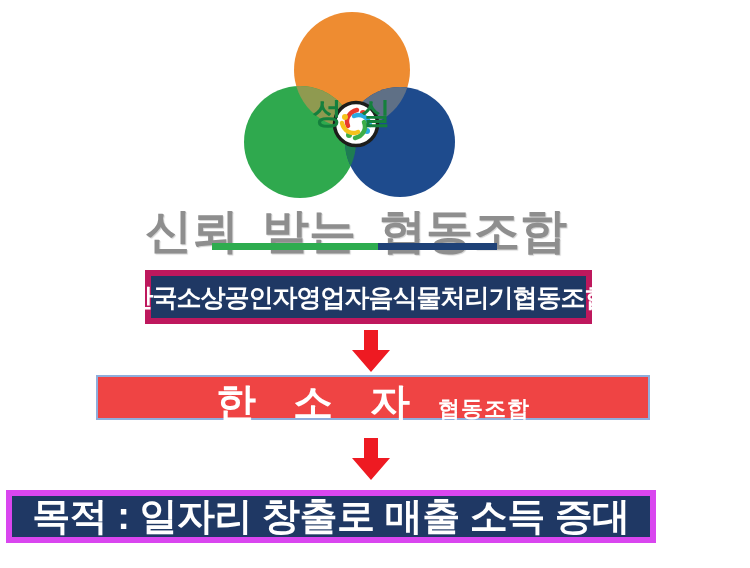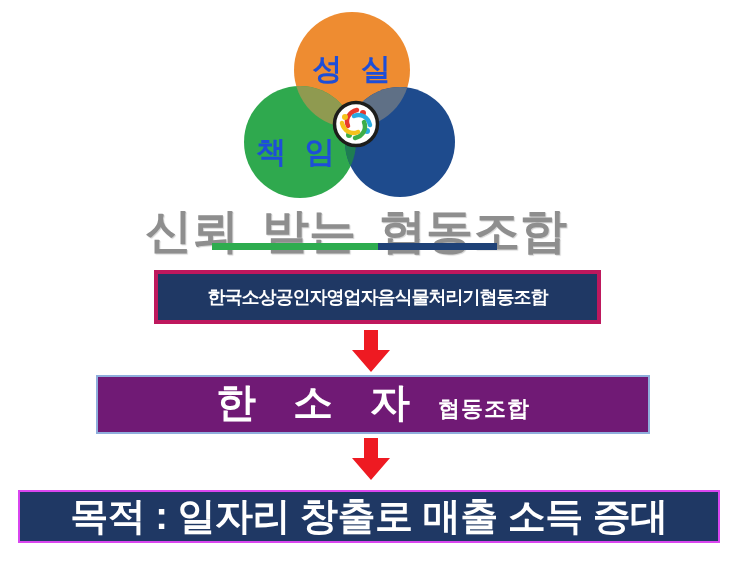--- a/index.html
+++ b/index.html
@@ -3,22 +3,22 @@
 <meta charset="utf-8">
 <style>
   html,body{margin:0;padding:0;background:#fff;}
   .stage{
     position:relative;width:750px;height:568px;background:#ffffff;overflow:hidden;
     font-family:"Liberation Sans","DejaVu Sans",sans-serif;
   }
   .venn-svg{position:absolute;left:0;top:0;width:750px;height:262px;}
   .venn-label{
     position:absolute;transform:translate(-50%,-50%);
-    color:#1d4ed8;font-weight:bold;font-size:30px;white-space:nowrap;
-    word-spacing:8px;letter-spacing:1px;
+    color:#15803d;font-weight:bold;font-size:30px;white-space:nowrap;
+    word-spacing:8px;letter-spacing:1px;margin-top:44px;
   }
   .lbl-sincerity{left:352px;top:69px;}
   .lbl-responsibility{left:296px;top:152px;}
   .lbl-harmony{left:417px;top:152px;}
 
   .tagline{
     position:absolute;left:356px;top:200px;transform:translateX(-50%);
     font-size:47px;font-weight:bold;color:#8E8E8E;white-space:nowrap;
     word-spacing:10px;letter-spacing:0px;
     text-shadow:1px 1px 1px rgba(0,0,0,0.18);
@@ -27,35 +27,35 @@
     position:absolute;left:212px;top:243px;width:285px;height:7px;display:flex;
   }
   .tagline-underline .seg-green{width:166px;height:100%;}
   .tagline-underline .seg-navy{width:119px;height:100%;}
 
   .flow-box{
     position:absolute;box-sizing:border-box;color:#ffffff;
     display:flex;align-items:center;justify-content:center;
   }
   .box-org{
-    left:154px;top:270px;width:447px;height:54px;
-    background:#1F3864;border:4px solid #be185d;
-    font-size:18px;font-weight:bold;letter-spacing:-1px;white-space:nowrap;
+    left:145px;top:270px;width:447px;height:54px;
+    background:#1F3864;border:6px solid #be185d;
+    font-size:25px;font-weight:bold;letter-spacing:-1px;white-space:nowrap;
   }
   .box-short{
-    left:96px;top:375px;width:554px;height:59px;
-    background:#701a75;border:2px solid #8FAEDC;
+    left:96px;top:375px;width:554px;height:45px;
+    background:#ef4444;border:2px solid #8FAEDC;
     display:block;text-align:center;line-height:50px;white-space:nowrap;
   }
   .box-short .main{font-size:40px;font-weight:bold;word-spacing:22px;letter-spacing:2px;}
   .box-short .suffix{font-size:22px;font-weight:bold;margin-left:26px;letter-spacing:1px;}
   .box-goal{
-    left:6px;top:490px;width:702px;height:53px;
-    background:#1F3864;border:2px solid #d946ef;
-    font-size:38px;font-weight:bold;white-space:nowrap;letter-spacing:-0.5px;margin-left:12px;
+    left:6px;top:490px;width:650px;height:53px;
+    background:#1F3864;border:6px solid #d946ef;
+    font-size:38px;font-weight:bold;white-space:nowrap;letter-spacing:-0.5px;
   }
   .down-arrow{position:absolute;left:352px;width:38px;height:42px;}
   .arrow-1{top:330px;}
   .arrow-2{top:438px;}
 </style>
 </head>
 <body>
 
 <div class="stage">
 
@@ -96,21 +96,20 @@
         </g>
         <g transform="rotate(270)">
           <circle cx="7" cy="-11" r="3" fill="#F5C21B"></circle>
           <path d="M 1,-14 C -7,-12 -11,-5 -8,2" stroke-width="4.5" stroke="#F5C21B"></path>
         </g>
       </g>
     </g>
   </svg>
 
   <div class="venn-label lbl-sincerity">성 실</div>
-  <div class="venn-label lbl-responsibility">책 임</div>
 
   <div class="tagline">신뢰 받는 협동조합</div>
   <div class="tagline-underline">
     <span class="seg-green" style="background:#2EAC4F"></span>
     <span class="seg-navy" style="background:#1E4177"></span>
   </div>
 
   <div class="flow-box box-org">
     <span>한국소상공인자영업자음식물처리기협동조합</span>
   </div>

